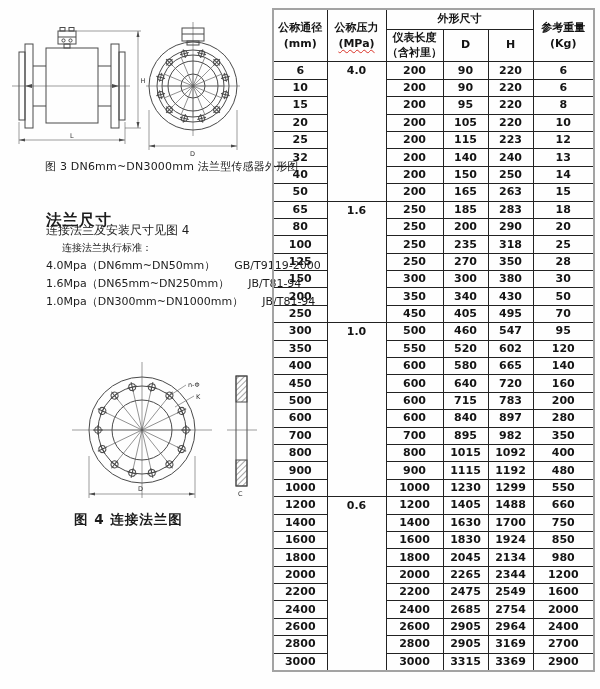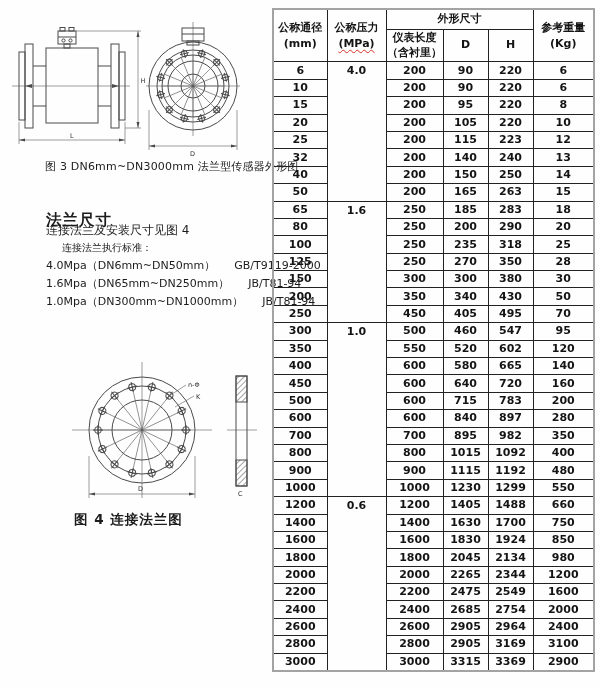--- a/index.html
+++ b/index.html
@@ -491,21 +491,21 @@
           <td>2600</td>
           <td>2905</td>
           <td>2964</td>
           <td>2400</td>
         </tr>
         <tr>
           <td>2800</td>
           <td>2800</td>
           <td>2905</td>
           <td>3169</td>
-          <td>3100</td>
+          <td>2700</td>
         </tr>
         <tr>
           <td>3000</td>
           <td>3000</td>
           <td>3315</td>
           <td>3369</td>
           <td>2900</td>
         </tr>
       </tbody>
   </table>

